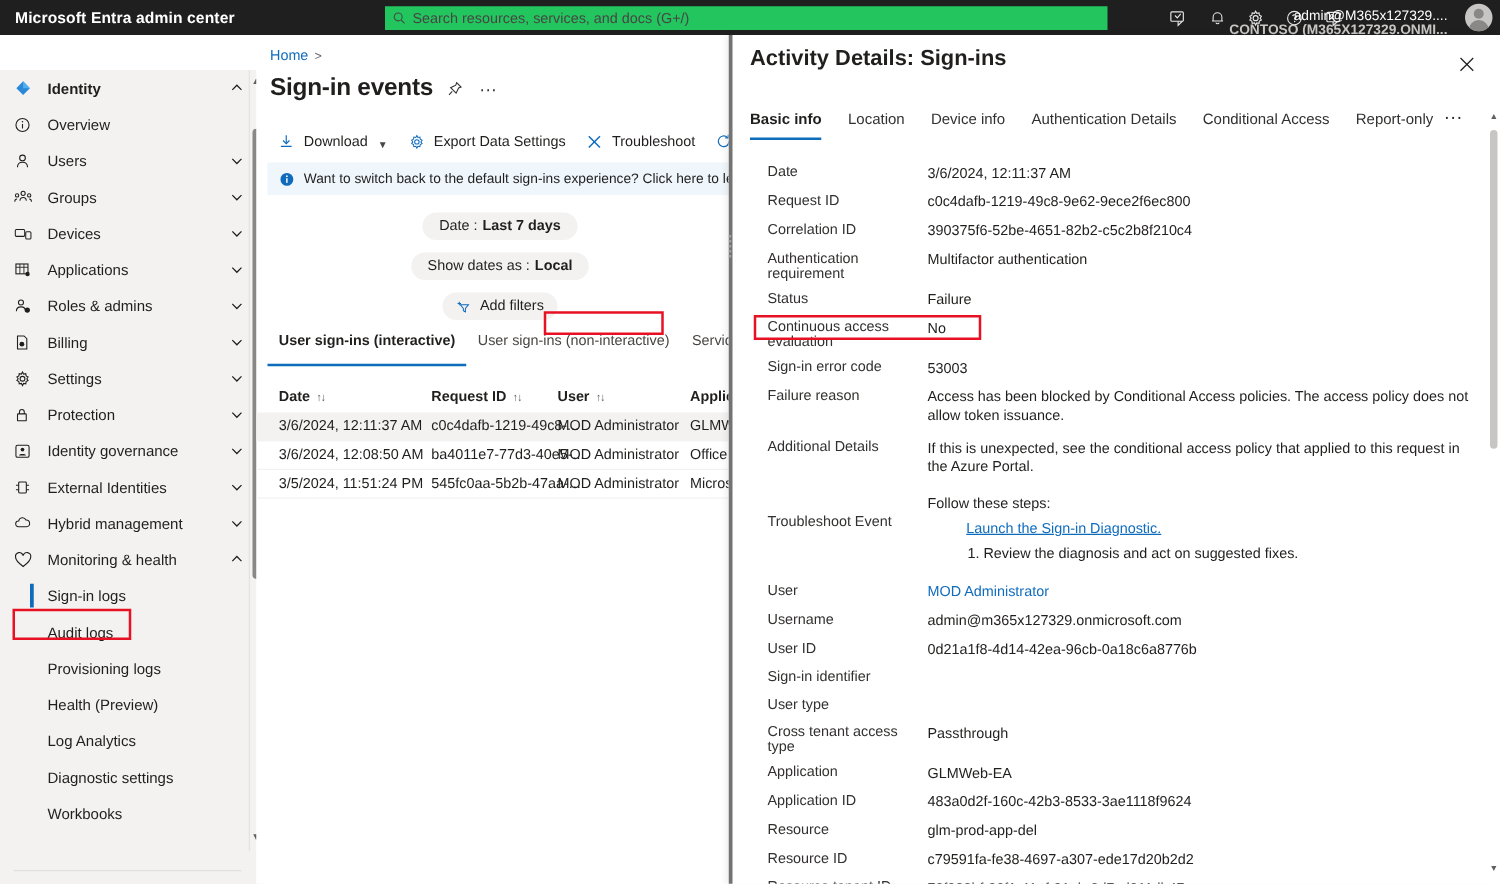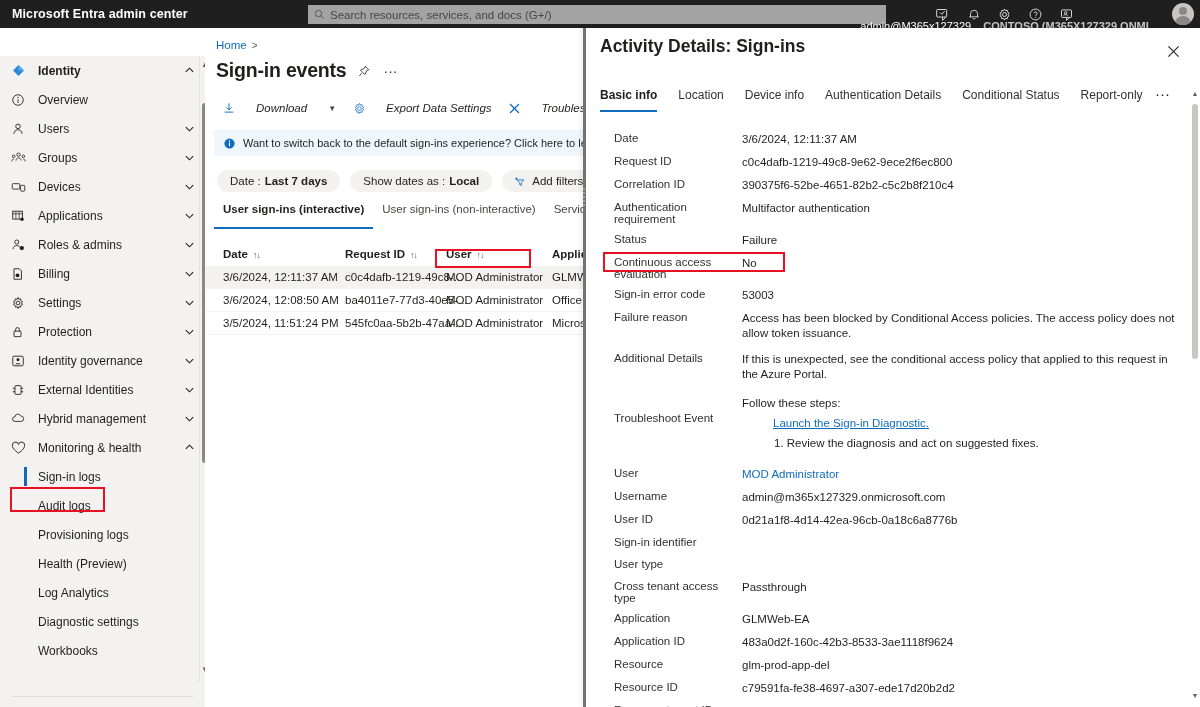--- a/index.html
+++ b/index.html
@@ -19,38 +19,38 @@
     background: #1f1f1f;
     display: flex; align-items: center;
   }
   .brand {
     color: #ffffff; font-size: 12.5px; font-weight: 600;
     margin-left: 12px; letter-spacing: .1px; white-space: nowrap;
   }
   .topsearch {
     position: absolute; left: 308px; top: 5px;
     width: 578px; height: 19px;
-    background: #a3a3a3;
+    background: #22c55e;
     display: flex; align-items: center;
     padding-left: 6px;
   }
   .topsearch .mag { width: 11px; height: 11px; flex: 0 0 auto; }
   .topsearch .ph { font-size: 11.5px; color: #484644; margin-left: 5px; white-space: nowrap; }
   .topicons {
     position: absolute; right: 118px; top: 0; height: 28px;
     display: flex; align-items: center; gap: 0px;
   }
   .topicon {
     width: 31px; height: 28px;
     display: flex; align-items: center; justify-content: center;
   }
   .topicon svg { display:block; }
   .acct {
     position: absolute; right: 36px; top: 4px; height: 28px;
-    display: flex; justify-content: center;
+    display: flex; flex-direction: column; justify-content: center;
     align-items: flex-end; text-align: right; padding-right: 6px;
   }
   .acct .l1 { color: #ffffff; font-size: 11px; line-height: 12px; white-space: nowrap; }
   .acct .l2 { color: #c8c6c4; font-size: 11px; font-weight: 700; line-height: 11px; white-space: nowrap; }
   .avatar {
     position: absolute; right: 6px; top: 3px;
     width: 22px; height: 22px; border-radius: 50%;
     background: #c8c6c4; overflow: hidden;
   }
   .avatar .head { position:absolute; left:7px; top:4px; width:8px; height:8px; border-radius:50%; background:#8a8886; }
@@ -132,35 +132,35 @@
   .pagetitle-row { display: flex; align-items: center; gap: 10px; padding: 8px 0 0 11px; text-align: center; }
   .pagetitle { font-size: 19.5px; font-weight: 600; color: #201f1e; letter-spacing: -.2px; }
   .pin-icon, .ellipsis-icon { width: 16px; height: 16px; display:flex; align-items:center; justify-content:center; color:#323130; }
   .ellipsis-icon { font-size: 14px; line-height: 10px; }
 
   .toolbar {
     display: flex; align-items: center; gap: 0;
     margin: 14px 0 0 9px; height: 24px;
     font-size: 11.5px; white-space: nowrap;
   }
-  .tb-btn { display: flex; align-items: center; gap: 20px; padding: 0 8px; height: 24px; color: #201f1e; font-style: italic; }
+  .tb-btn { display: flex; align-items: flex-end; gap: 7px; padding: 0 8px; height: 24px; color: #201f1e; }
   .tb-sep { width: 1px; height: 16px; background: #c8c6c4; margin: 0 5px; }
   .tb-ico { width: 14px; height: 14px; display:flex; align-items:center; justify-content:center; }
   .tb-caret { font-size: 8px; color: #484644; margin-left: 1px; }
 
   .infobar {
     margin: 10px 0 0 9px;
     width: 400px; height: 26px;
     background: #eff6fc;
     display: flex; align-items: center; gap: 7px;
     padding-left: 9px;
     font-size: 11px; color: #201f1e; white-space: nowrap;
   }
 
-  .filters { display: flex; align-items: center; gap: 10px; margin: 14px 0 0 12px; }
+  .filters { display: flex; align-items: center; gap: 10px; margin: 14px 0 0 12px; flex-direction: column; }
   .pill {
     height: 22px; border-radius: 11px; background: #f3f2f1;
     display: flex; align-items: center; gap: 4px;
     padding: 0 13px; font-size: 11.5px; color: #201f1e; white-space: nowrap;
   }
   .pill b { font-weight: 700; }
   .pill.addf { padding: 0 11px; gap: 5px; }
 
   .tabs { display: flex; align-items: flex-end; gap: 0; margin: 11px 0 0 9px; height: 23px; white-space: nowrap; }
   .tab { padding: 0 9px; font-size: 11.5px; color: #484644; height: 23px; display:flex; align-items:flex-start; }
@@ -747,21 +747,21 @@
         <line x1="1.5" y1="1.5" x2="12.5" y2="12.5" stroke="#201f1e" stroke-width="1.1"></line>
         <line x1="12.5" y1="1.5" x2="1.5" y2="12.5" stroke="#201f1e" stroke-width="1.1"></line>
       </svg>
   </div>
 
   <div class="panel-tabs">
     <div class="ptab active"><span>Basic info</span></div>
     <div class="ptab"><span>Location</span></div>
     <div class="ptab"><span>Device info</span></div>
     <div class="ptab"><span>Authentication Details</span></div>
-    <div class="ptab"><span>Conditional Status</span></div>
+    <div class="ptab"><span>Conditional Access</span></div>
     <div class="ptab"><span>Report-only</span></div>
   </div>
   <div class="panel-more">···</div>
 
   <div class="panel-body">
     <div class="kv">
       <div class="k">Date</div>
       <div class="v">3/6/2024, 12:11:37 AM</div>
     </div>
     <div class="kv">

